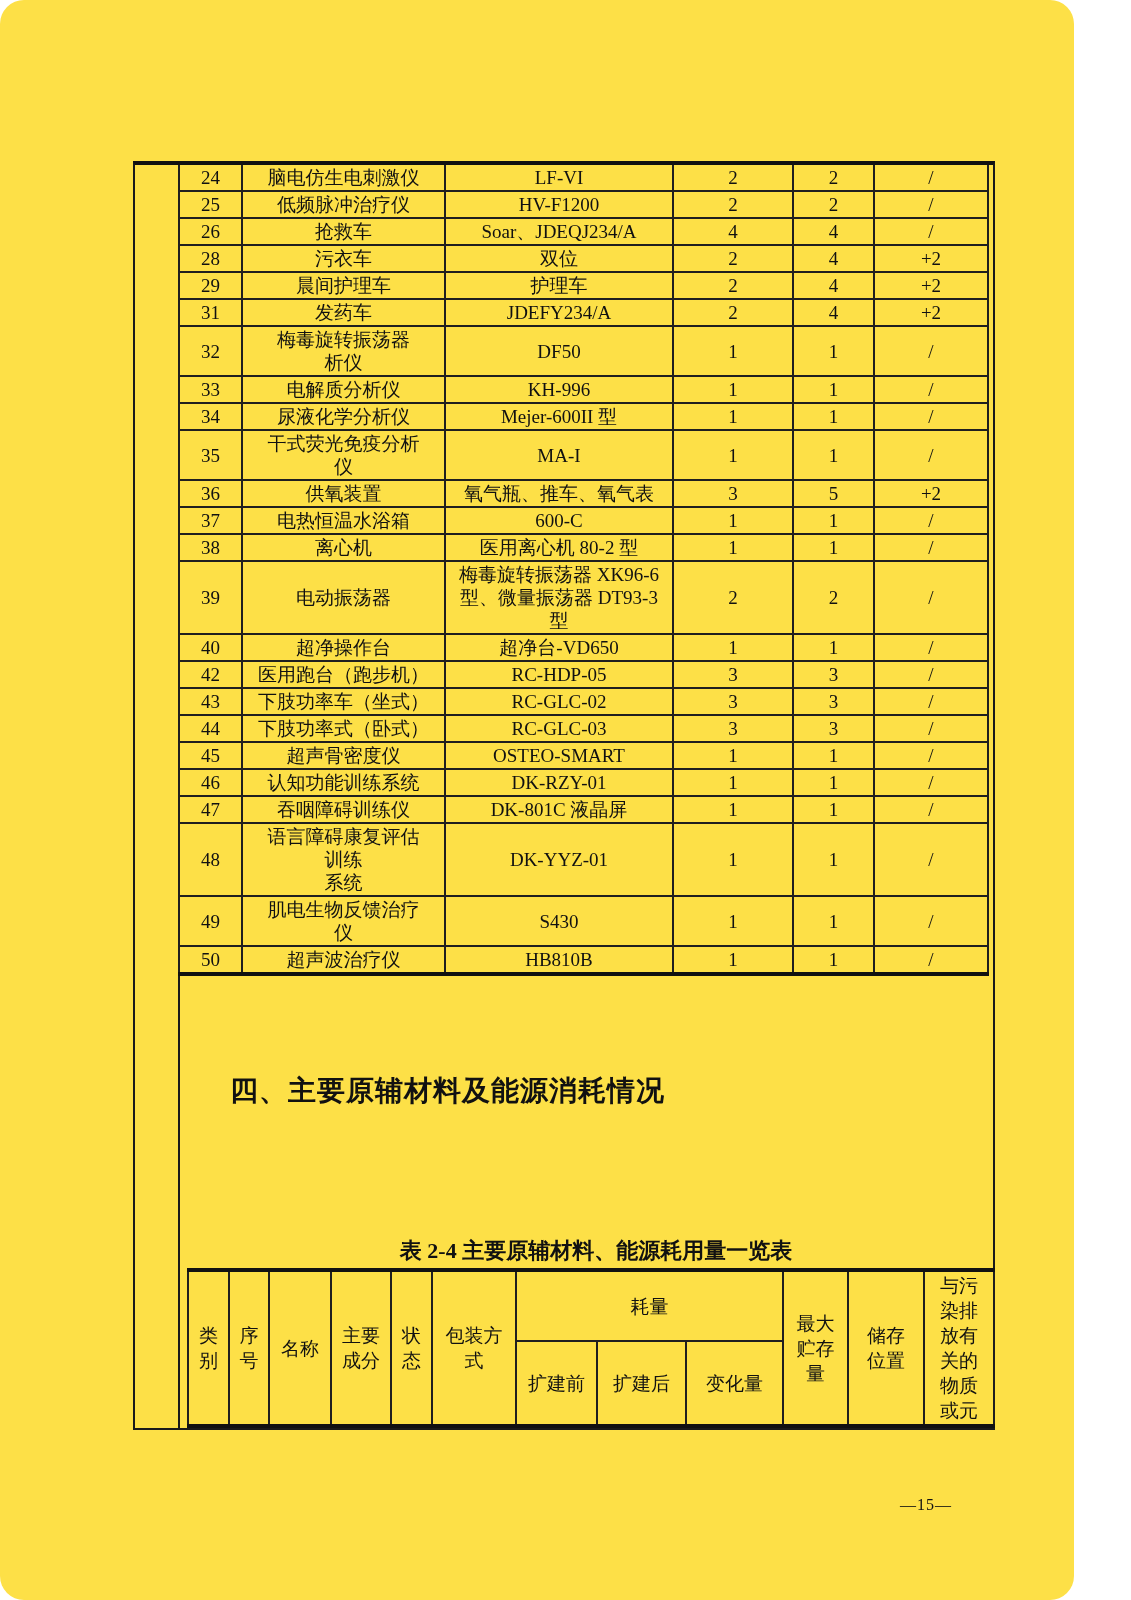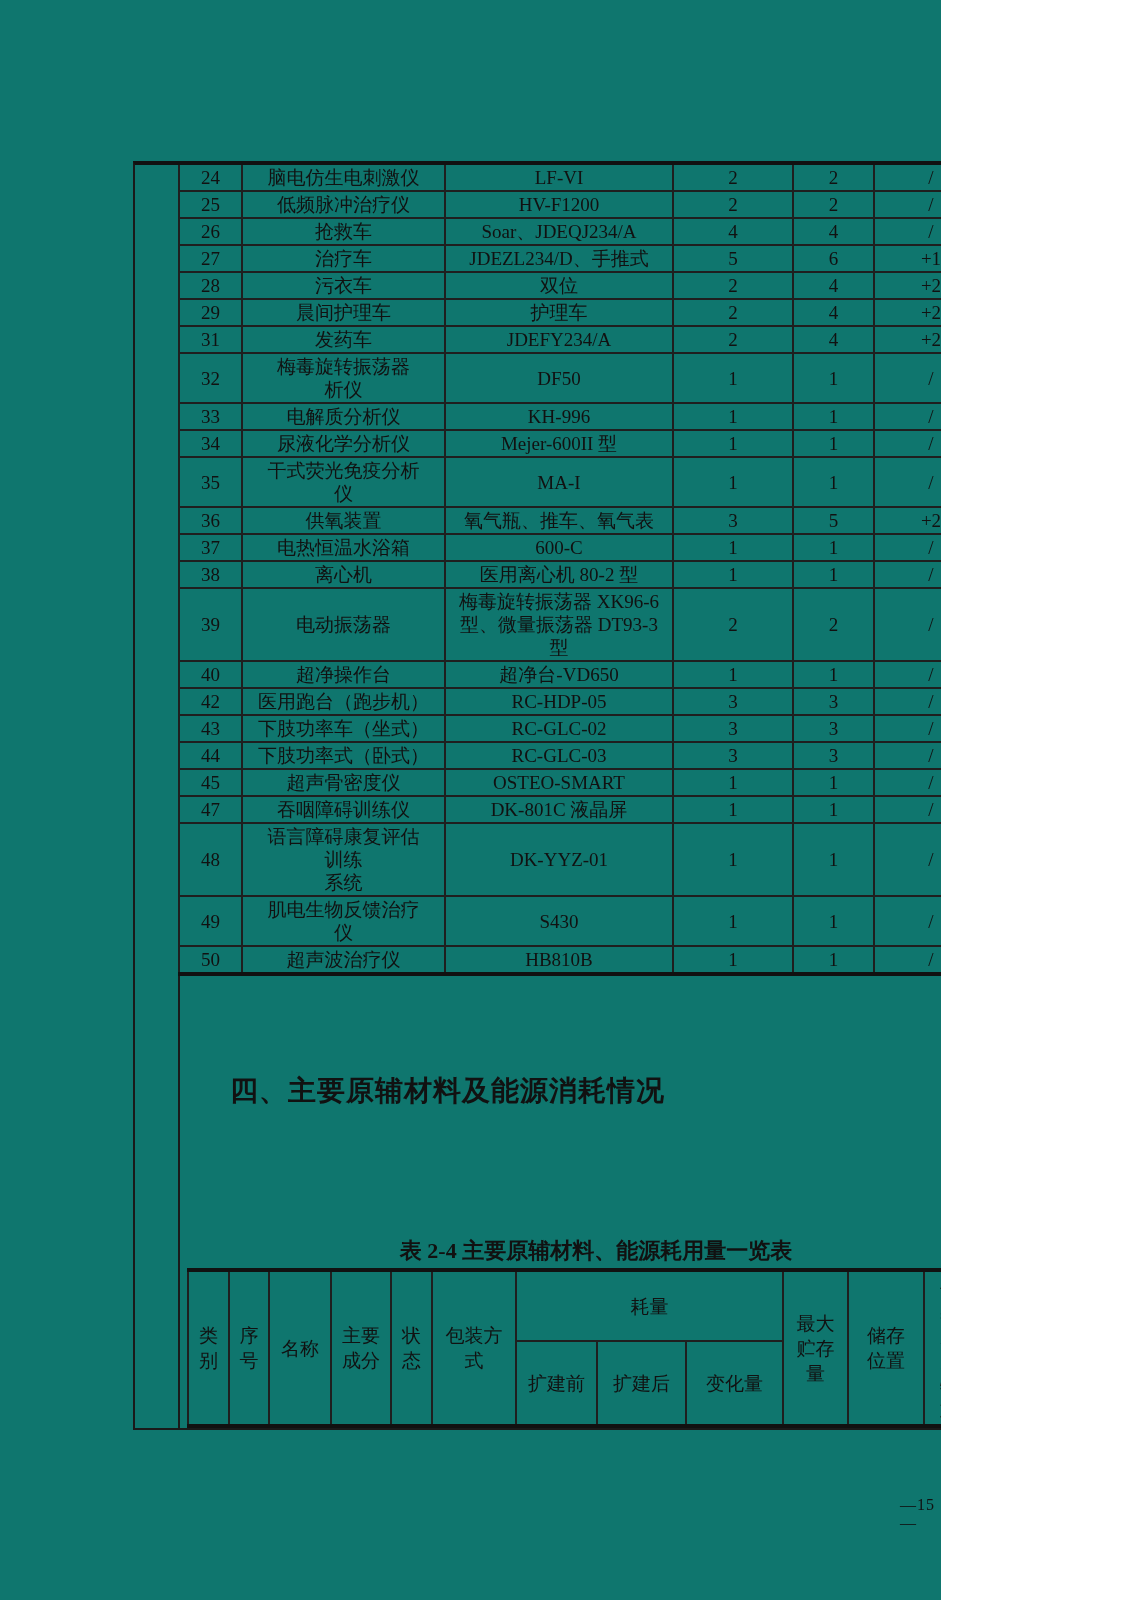--- a/index.html
+++ b/index.html
@@ -1,23 +1,24 @@
 <!DOCTYPE html>
 <html><head>
 <meta charset="utf-8">
 <style>
   html, body { margin: 0; padding: 0; background: #ffffff; }
   .page {
     position: relative;
-    width: 941px;
+    width: 1074px;
     height: 1600px;
-    background: #0f766e;
+    background: #fde047;
     font-family: "Liberation Serif", "DejaVu Serif", serif;
     color: #111111;
     overflow: hidden;
+    border-radius: 24px;
   }
   
   .frame {
     position: absolute;
     left: 133px; top: 161px;
     width: 862px; height: 1269px;
     border: 2px solid #1a1a1a;
     border-top: 4px solid #111111;
     box-sizing: border-box;
   }
@@ -135,28 +136,20 @@
         </tr>
         <tr>
           <td>26</td>
           <td>抢救车</td>
           <td>Soar、JDEQJ234/A</td>
           <td>4</td>
           <td>4</td>
           <td>/</td>
         </tr>
         <tr>
-          <td>27</td>
-          <td>治疗车</td>
-          <td>JDEZL234/D、手推式</td>
-          <td>5</td>
-          <td>6</td>
-          <td>+1</td>
-        </tr>
-        <tr>
           <td>28</td>
           <td>污衣车</td>
           <td>双位</td>
           <td>2</td>
           <td>4</td>
           <td>+2</td>
         </tr>
         <tr>
           <td>29</td>
           <td>晨间护理车</td>
@@ -270,20 +263,28 @@
           <td>下肢功率式（卧式）</td>
           <td>RC-GLC-03</td>
           <td>3</td>
           <td>3</td>
           <td>/</td>
         </tr>
         <tr>
           <td>45</td>
           <td>超声骨密度仪</td>
           <td>OSTEO-SMART</td>
+          <td>1</td>
+          <td>1</td>
+          <td>/</td>
+        </tr>
+        <tr>
+          <td>46</td>
+          <td>认知功能训练系统</td>
+          <td>DK-RZY-01</td>
           <td>1</td>
           <td>1</td>
           <td>/</td>
         </tr>
         <tr>
           <td>47</td>
           <td>吞咽障碍训练仪</td>
           <td>DK-801C 液晶屏</td>
           <td>1</td>
           <td>1</td>

